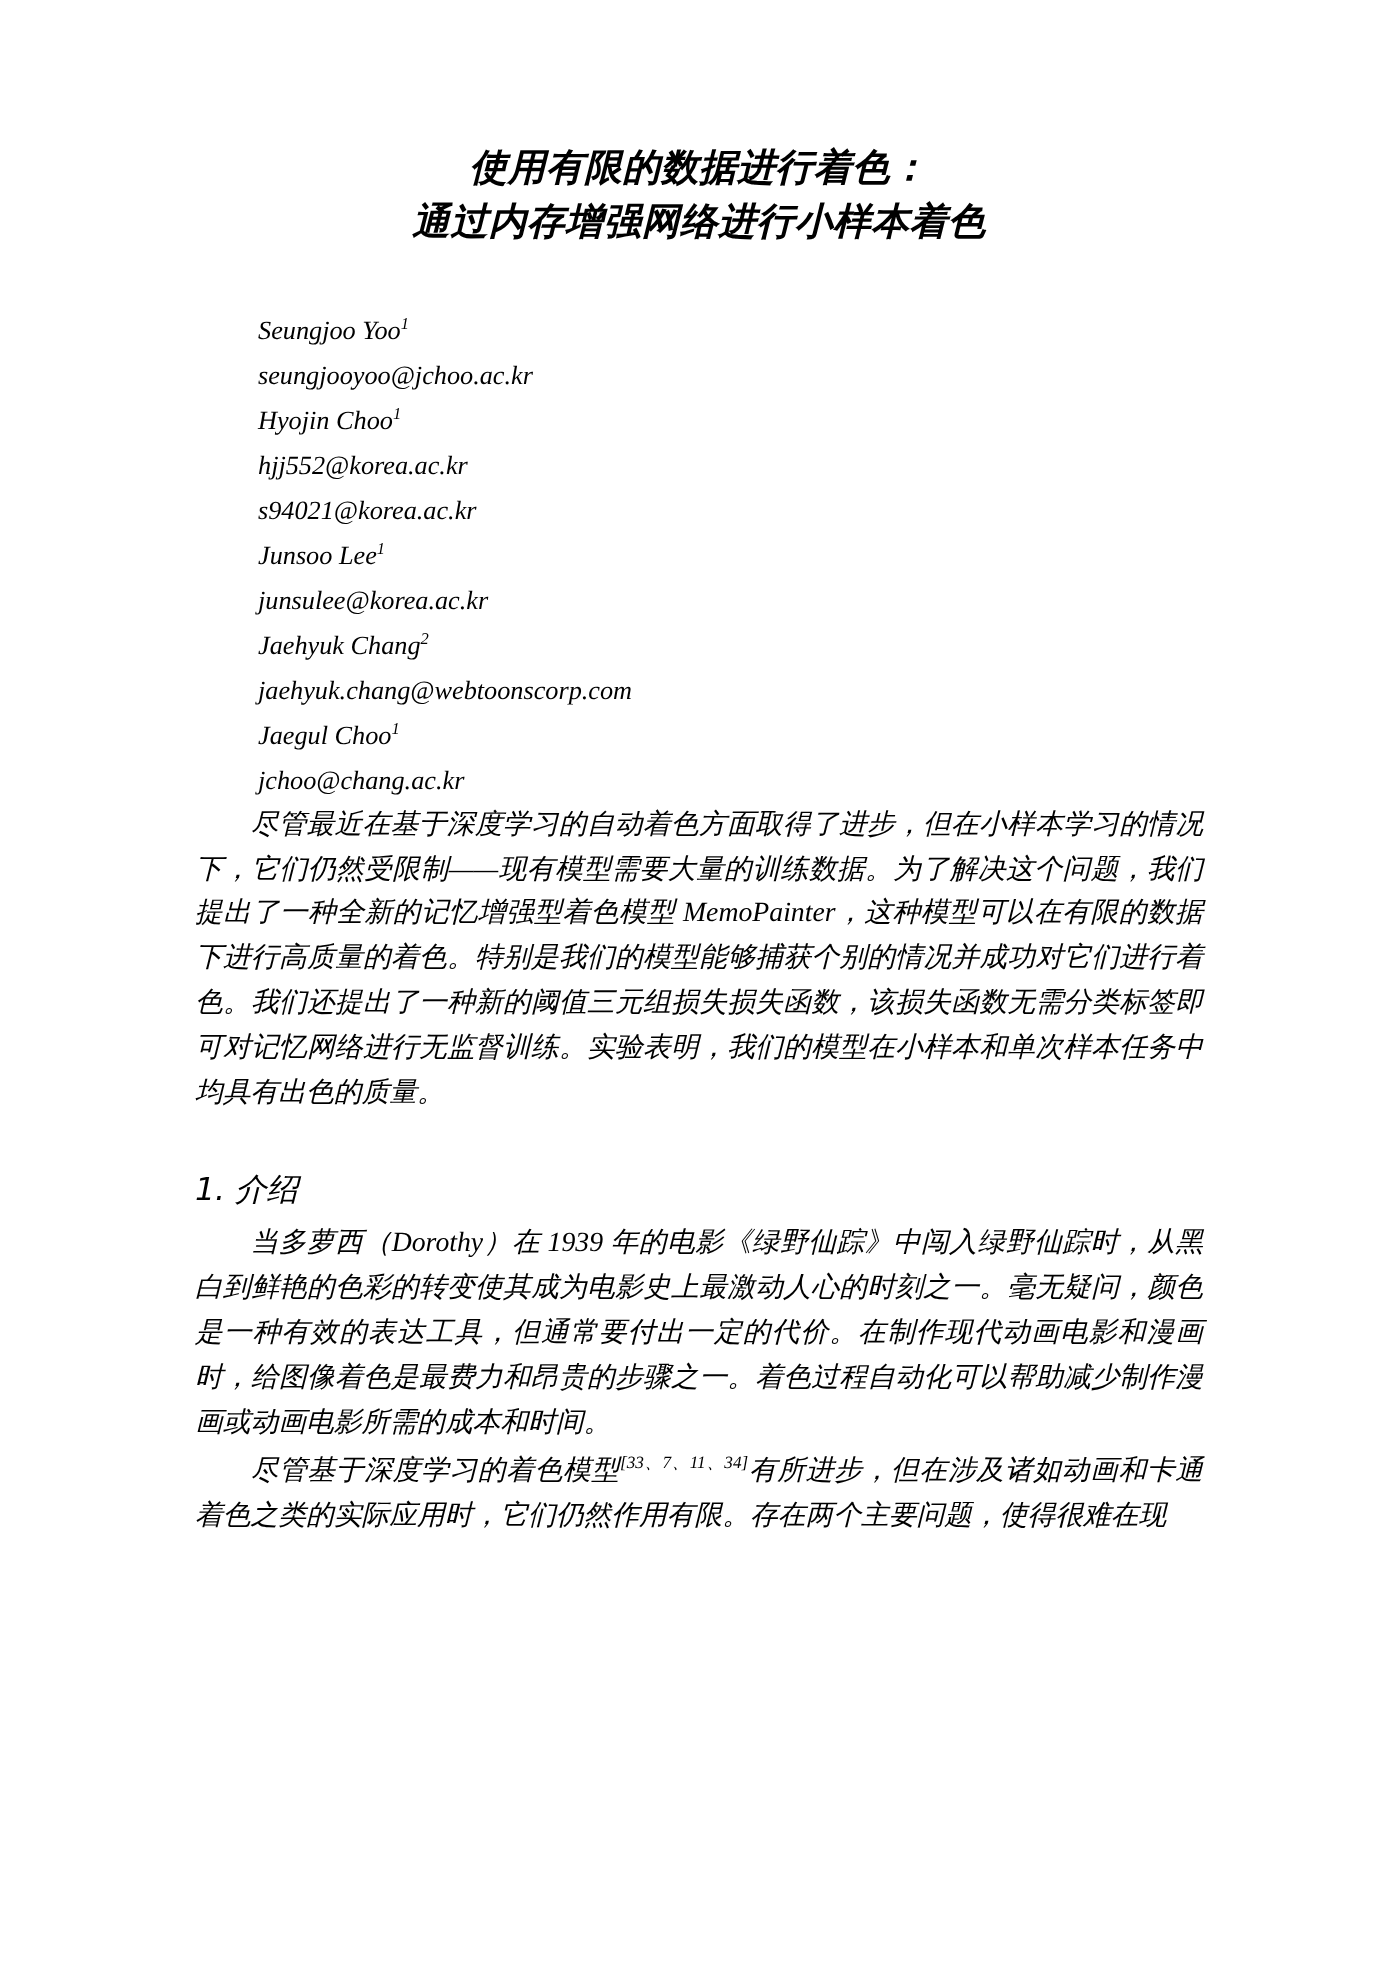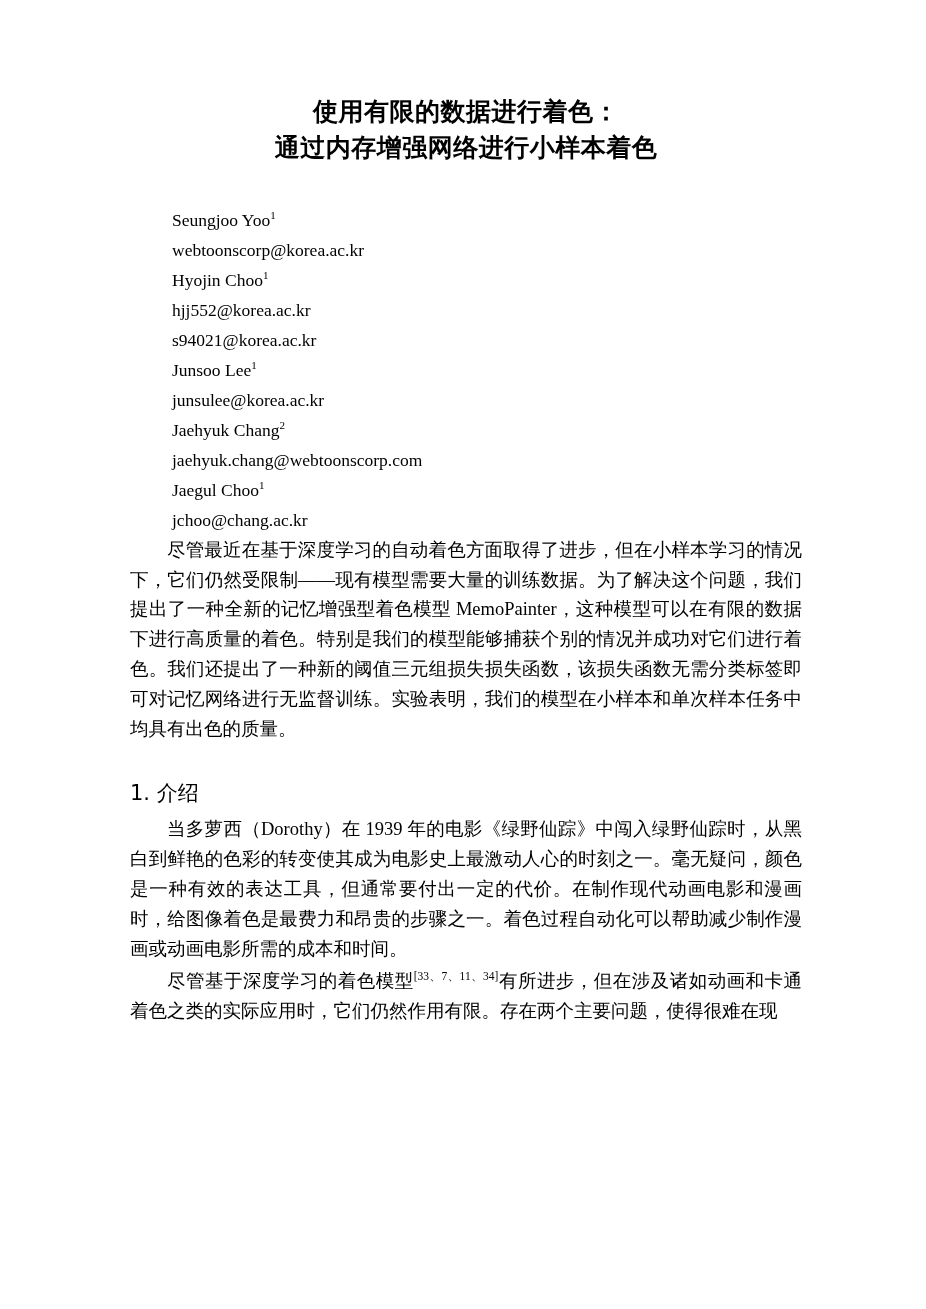--- a/index.html
+++ b/index.html
@@ -15,20 +15,21 @@
     position: relative;
     overflow: hidden;
   }
   .page {
     position: absolute;
     left: 0; top: 0;
     width: 926px;
     height: 1309px;
     box-sizing: border-box;
     padding: 16px;
+    font-style: italic;
   }
   .content {
     position: absolute;
     left: 130px;
     top: 95px;
     width: 672px;
   }
 
   
   .title {
@@ -124,21 +125,21 @@
 <div class="page">
   <div class="content">
 
     <div class="title">
       <span class="title-line">使用有限的数据进行着色：</span>
       <span class="title-line title-line-2">通过内存增强网络进行小样本着色</span>
     </div>
 
     <div class="authors">
       <div class="author-line"><span>Seungjoo Yoo</span><sup>1</sup></div>
-      <div class="author-line"><span>webtoonscorp@korea.ac.kr</span></div>
+      <div class="author-line"><span>seungjooyoo@jchoo.ac.kr</span></div>
       <div class="author-line"><span>Hyojin Choo</span><sup>1</sup></div>
       <div class="author-line"><span>hjj552@korea.ac.kr</span></div>
       <div class="author-line"><span>s94021@korea.ac.kr</span></div>
       <div class="author-line"><span>Junsoo Lee</span><sup>1</sup></div>
       <div class="author-line"><span>junsulee@korea.ac.kr</span></div>
       <div class="author-line"><span>Jaehyuk Chang</span><sup>2</sup></div>
       <div class="author-line"><span>jaehyuk.chang@webtoonscorp.com</span></div>
       <div class="author-line"><span>Jaegul Choo</span><sup>1</sup></div>
       <div class="author-line"><span>jchoo@chang.ac.kr</span></div>
 

